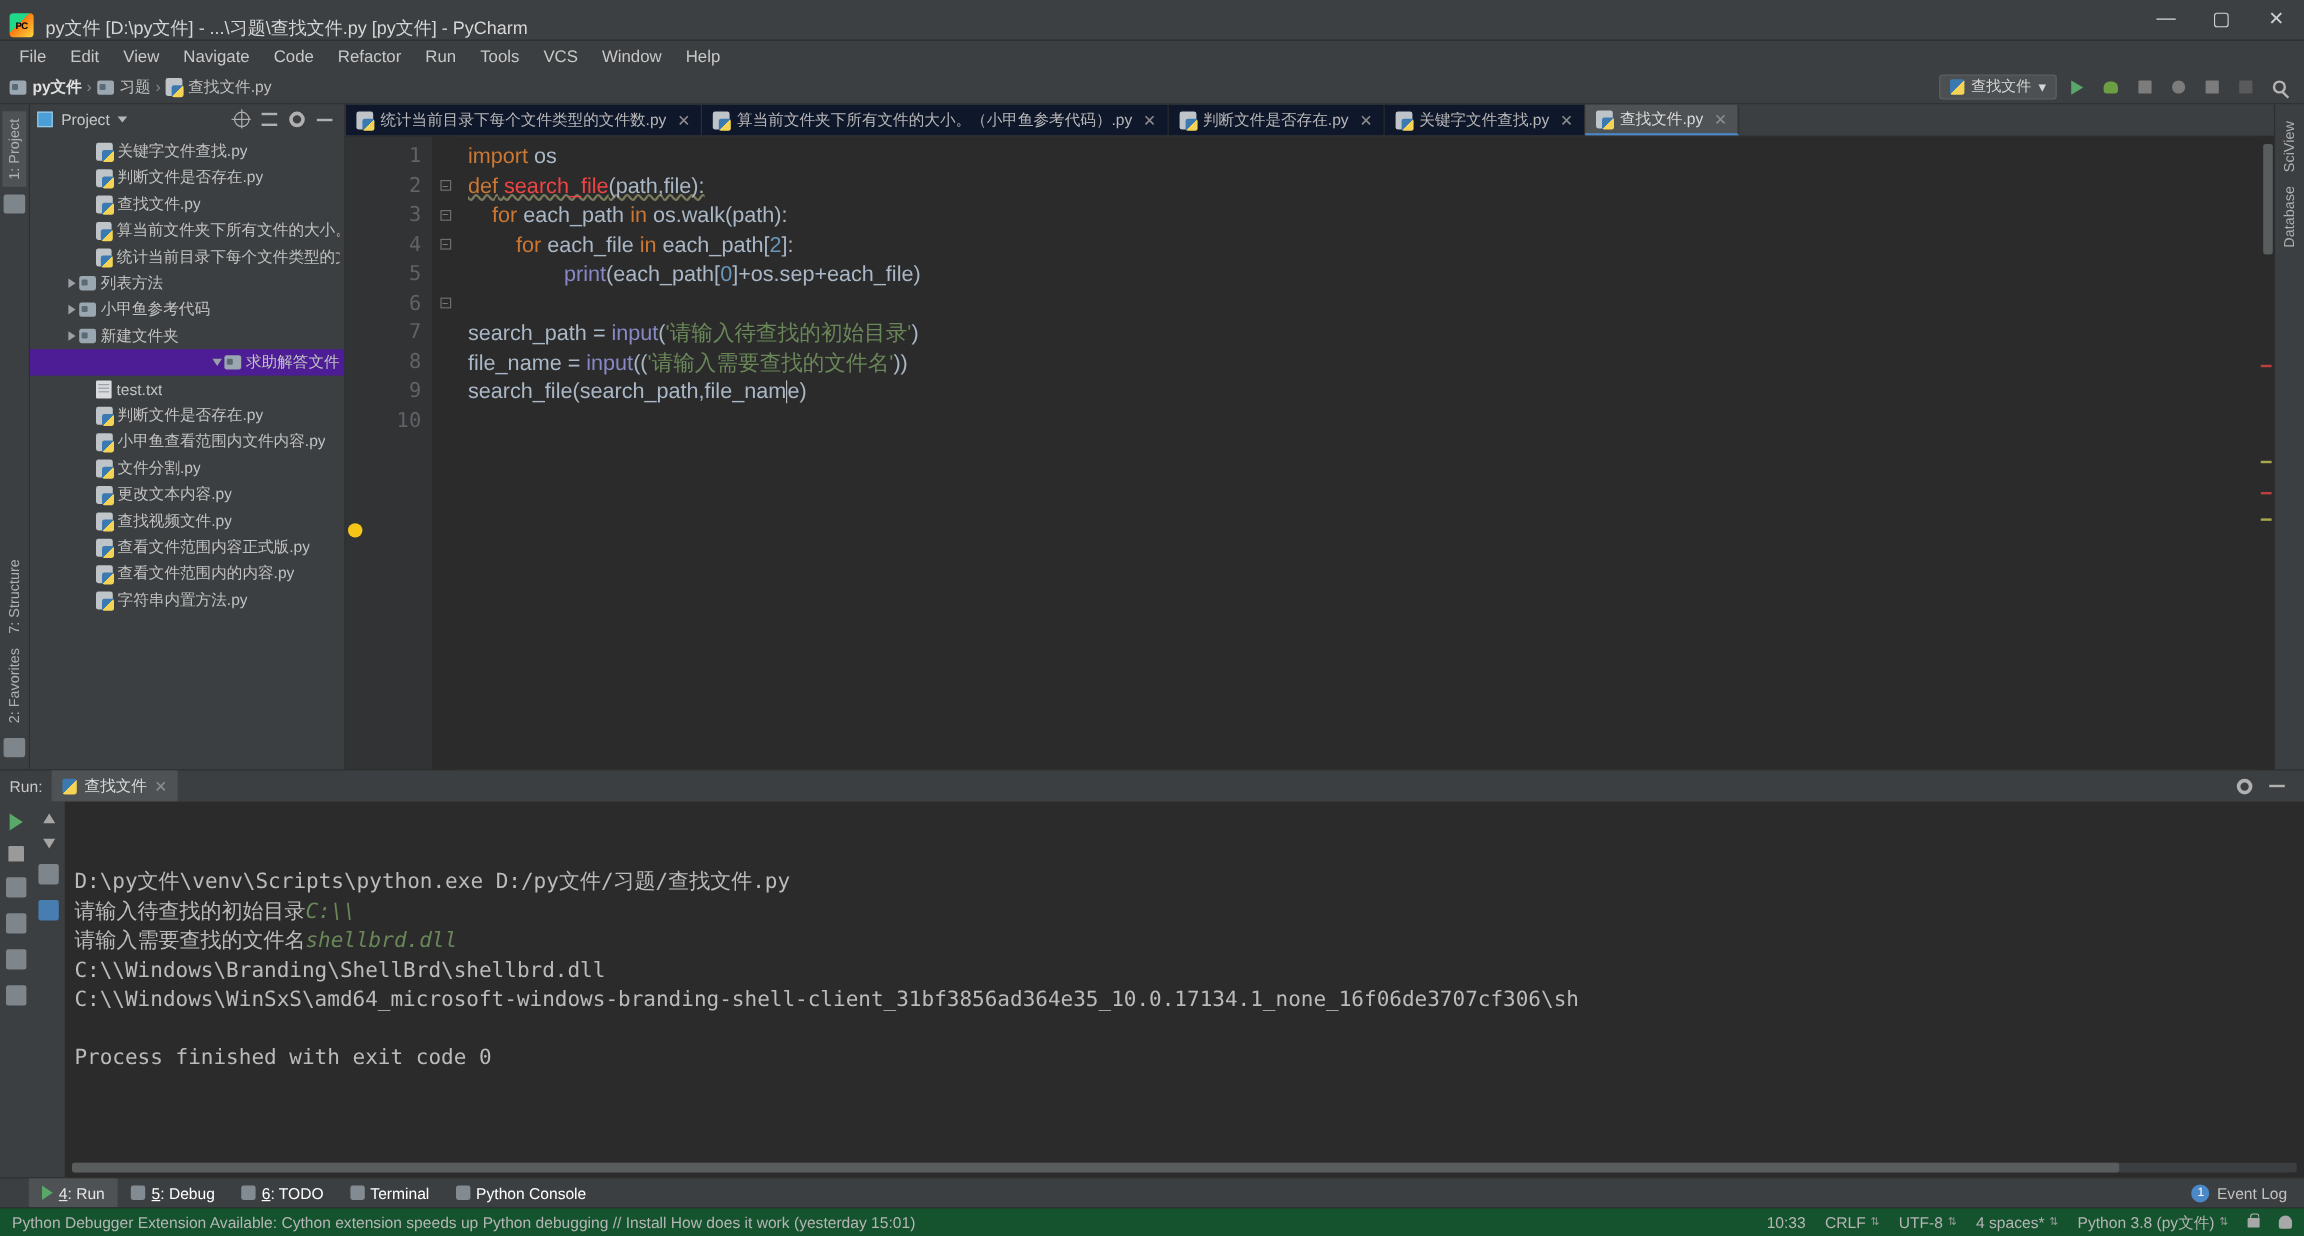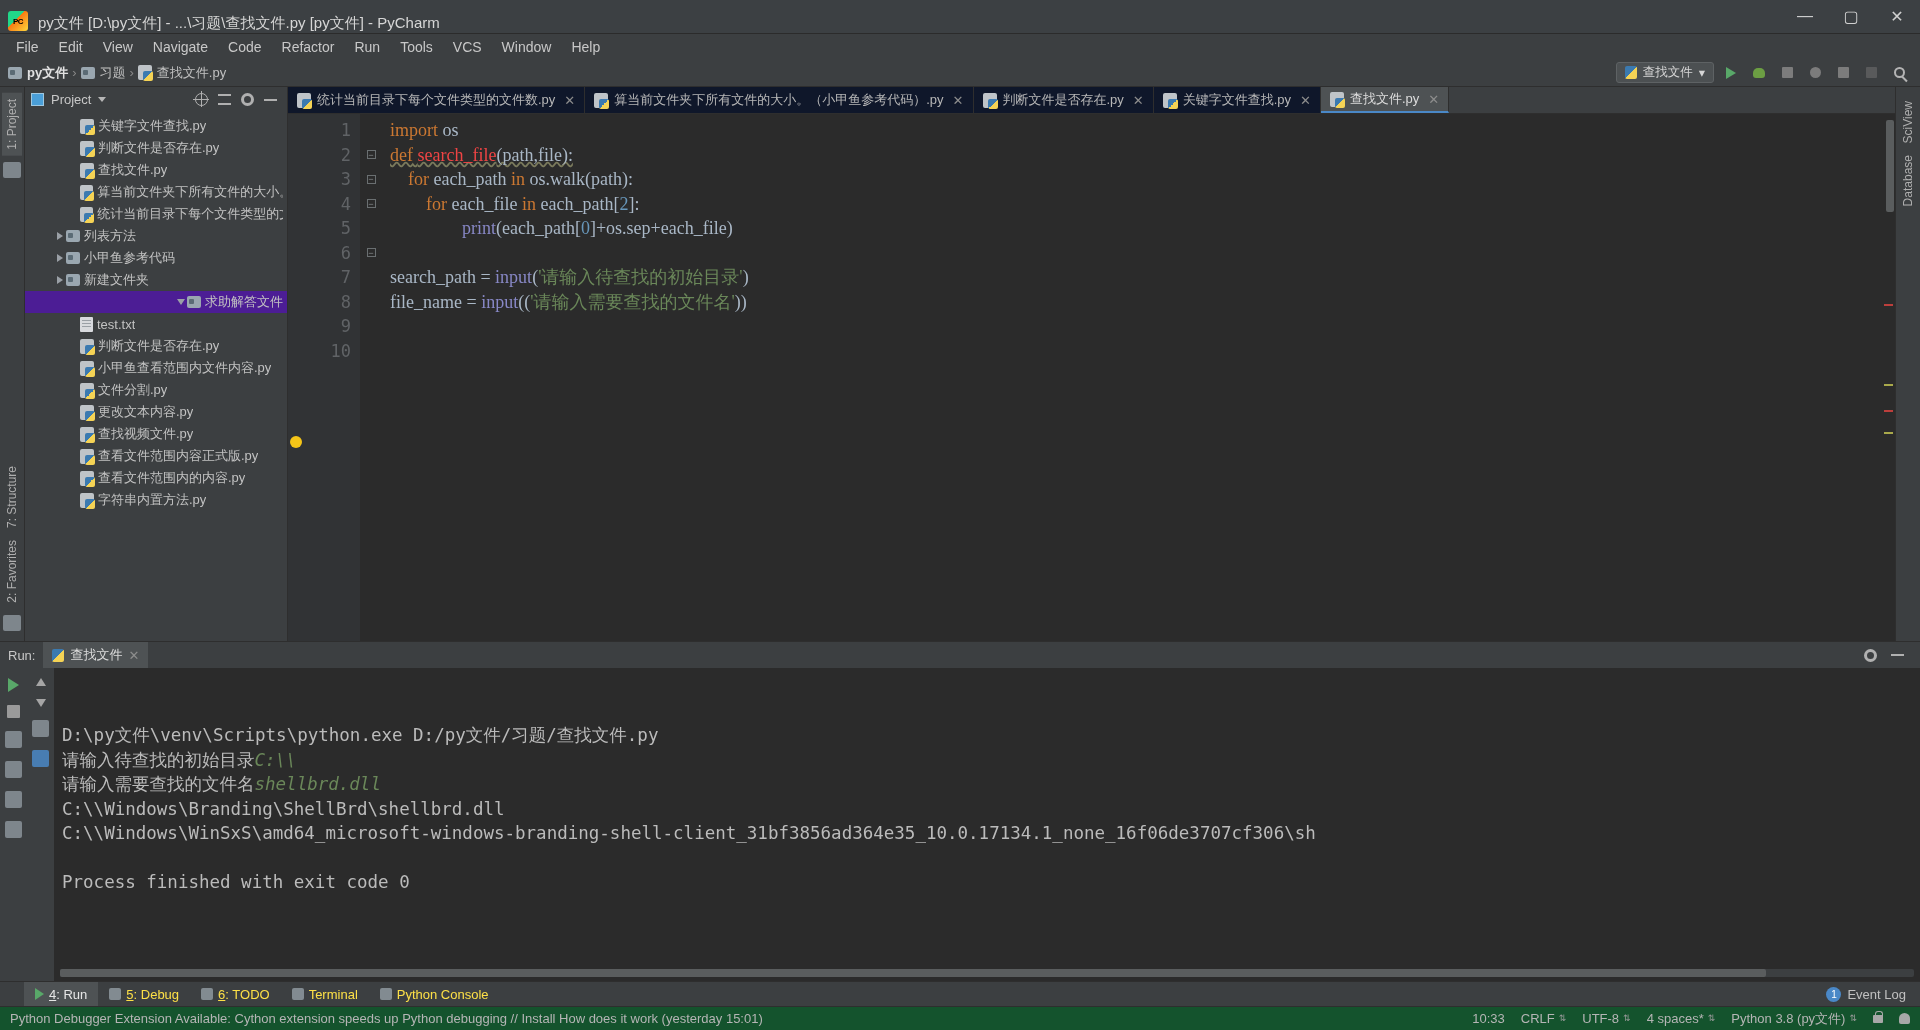--- a/index.html
+++ b/index.html
@@ -120,21 +120,21 @@
   .etab .x{ color:#8d8d8d; font-size:13px; margin-left:3px;}
 
   .editor{ flex:1 1 auto; background:#2b2b2b; display:flex; position:relative; min-height:0; }
   .gutter{ width:72px; background:#313335; flex:0 0 72px; position:relative; padding-top:4px;}
   .gline{ height:24.5px; text-align:right; padding-right:9px; color:#606366; font-size:17px;
           font-family:"DejaVu Sans Mono", monospace; line-height:24.5px; }
   .folds{ width:22px; background:#2b2b2b; flex:0 0 22px; padding-top:4px;}
   .fold{ height:24.5px; display:flex; align-items:center; justify-content:center;}
   .fbox{ width:9px;height:9px;border:1px solid #6a6f71;display:flex;align-items:center;justify-content:center;
          color:#8a8f91;font-size:9px;line-height:8px;}
-  .code{ flex:1 1 auto; padding-top:4px; font-family:Liberation Serif, serif;
+  .code{ flex:1 1 auto; padding-top:4px; font-family:Liberation Sans, sans-serif;
          font-size:18px; line-height:24.5px; color:#a9b7c6; position:relative; overflow:hidden;}
   .cl{ height:24.5px; white-space:pre; padding-left:8px; }
   .kw{ color:#cc7832; }
   .fn{ color:#ef4444; }
   .num{ color:#6897bb; }
   .str{ color:#6a8759; }
   .bi{ color:#8888c6; }
   .wavy{ text-decoration: underline wavy #7a7a5c; text-decoration-skip-ink:none; }
   .caret{ display:inline-block; width:1px; height:19px; background:#bbb; vertical-align:-4px; }
   .editor-right{ width:14px; background:#2b2b2b; flex:0 0 14px; position:relative;}
@@ -170,21 +170,21 @@
   .console{ flex:1 1 auto; background:#2b2b2b; padding:6px 8px 0 8px; overflow:hidden;
             font-family:"DejaVu Sans Mono", monospace; font-size:17.5px; line-height:24.5px; color:#bbbbbb;
             position:relative; white-space:pre; }
   .c-green-i{ color:#6a8759; font-style:italic; }
   .hscroll{ position:absolute; left:6px; right:6px; bottom:4px; height:8px; background:#3c3f41; border-radius:2px;}
   .hscroll i{ position:absolute; left:0; top:0; height:8px; width:92%; background:#5a5d5e; border-radius:2px; display:block;}
 
   
   .bottombar{ height:25px; background:#3c3f41; display:flex; align-items:center; gap:0; flex:0 0 25px;
               border-top:1px solid #2e2e2e; padding-left:24px; }
-  .btab{ display:flex; align-items:center; gap:5px; padding:0 11px; height:25px; font-size:13px; color:#fde047;}
+  .btab{ display:flex; align-items:center; gap:5px; padding:0 11px; height:25px; font-size:13px; color:#ffffff;}
   .btab.active{ background:#4e5254; color:#e6e6e6; }
   .btab u{ text-decoration:underline; }
   .bbar-right{ margin-left:auto; display:flex; align-items:center; gap:7px; padding-right:14px; }
   .evlog{ display:flex; align-items:center; gap:6px; font-size:13px; color:#c0c0c0;}
   .ev-dot{ width:15px;height:15px;border-radius:50%;background:#4a88c7;color:#fff;font-size:10px;
            display:flex;align-items:center;justify-content:center;}
 
   
   .statusbar{ height:24px; background:#14532d; display:flex; align-items:center; flex:0 0 24px;
               font-size:13px; color:#b5b5b5; padding:0 10px; border-top:1px solid #2e2e2e;}
@@ -477,20 +477,21 @@
         </div>
         <div class="code" id="code">
             <div class="cl"><span class="kw">import</span> os</div>
             <div class="cl"><span class="wavy"><span class="kw">def</span> <span class="fn">search_file</span>(path,file):</span></div>
             <div class="cl">    <span class="kw">for</span> each_path <span class="kw">in</span> os.walk(path):</div>
             <div class="cl">        <span class="kw">for</span> each_file <span class="kw">in</span> each_path[<span class="num">2</span>]:</div>
             <div class="cl">                <span class="bi">print</span>(each_path[<span class="num">0</span>]+os.sep+each_file)</div>
             <div class="cl">&nbsp;</div>
             <div class="cl">search_path = <span class="bi">input</span>(<span class="str">'请输入待查找的初始目录'</span>)</div>
             <div class="cl">file_name = <span class="bi">input</span>((<span class="str">'请输入需要查找的文件名'</span>))</div>
+            <div class="cl">search_file(search_path,file_nam<span class="caret"></span>e)</div>
           </div>
         <div class="editor-right">
           <div class="scroll-thumb" style="top:6px;height:92px;"></div>
           <div class="err-mark" style="top:190px"></div>
           <div class="warn-mark" style="top:270px"></div>
           <div class="err-mark" style="top:296px"></div>
           <div class="warn-mark" style="top:318px"></div>
         </div>
       </div>
     </div>

